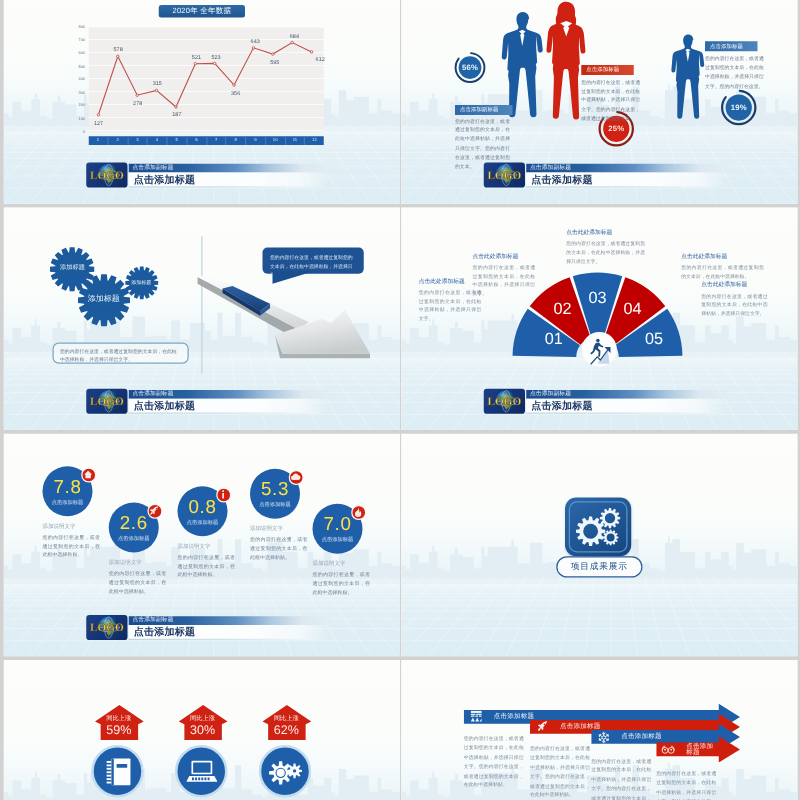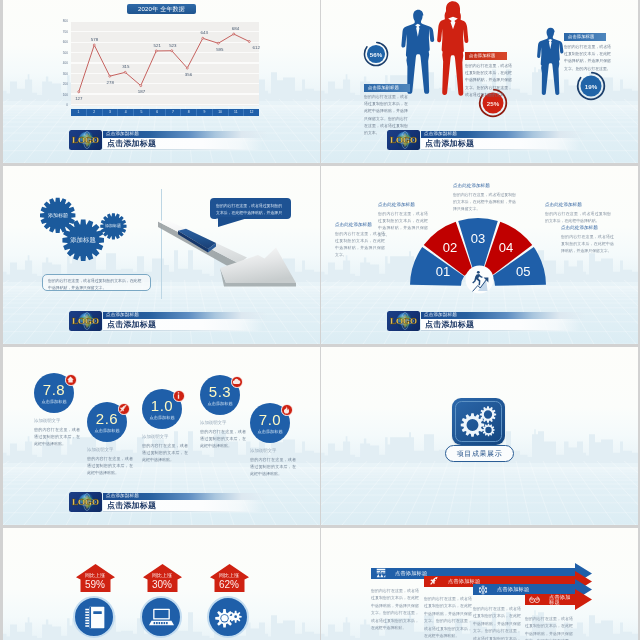--- a/index.html
+++ b/index.html
@@ -71,21 +71,21 @@
   border-left:0;border-right:33px solid transparent;border-top:10px solid #1b4e8e;border-bottom:0;}
 
 .segnum{position:absolute;transform:translate(-50%,-50%);font-size:13px;color:#fdfdfd;line-height:1;
   font-family:"Liberation Sans",sans-serif;}
 .s4lbl{position:absolute;font-size:4.6px;line-height:1;white-space:nowrap;}
 .s4lbl.b{color:#2b5f9e;}
 .s4body{position:absolute;font-size:3.9px;line-height:1.8;color:#7d8b9b;text-align:justify;}
 
 .s5c{position:absolute;border-radius:50%;background:#1f5fa9;display:flex;flex-direction:column;
   align-items:center;justify-content:center;}
-.s5c .v{font-size:15px;color:#fef9c3;line-height:1;font-weight:normal;letter-spacing:.5px;}
+.s5c .v{font-size:15px;color:#fde047;line-height:1;font-weight:normal;letter-spacing:.5px;}
 .s5c .l{font-size:4.2px;color:#cde0f1;line-height:1;margin-top:3px;}
 .s5badge{position:absolute;border-radius:50%;background:#cf2212;border:1.1px solid #fcf6f5;
   display:flex;align-items:center;justify-content:center;}
 .s5cap{position:absolute;}
 .s5cap .t{font-size:4.4px;color:#93a5b6;line-height:1;display:block;margin-bottom:2.5px;}
 .s5cap .b{font-size:4px;line-height:1.8;color:#6e7f92;display:block;text-align:justify;}
 
 .s6box{position:absolute;border-radius:9px;background:linear-gradient(145deg,#2c68ab,#14457f);
   box-shadow:0 1px 2px rgba(0,0,0,.12);}
 .s6box::after{content:"";position:absolute;inset:3px;border:0.8px solid #5f93c4;border-radius:6.5px;}
@@ -563,21 +563,21 @@
     <svg viewBox="0 0 12 12" width="9" height="9">
           <path fill="#fbe9e5" d="M10.6 1.3c-2 0-4 .9-5.4 2.4L4 4.9 2.2 4.6 1.2 5.7l1.9 1-.2 1.4 1.5.2.9 1.7 1.1-1-.3-1.8 1.1-1.2C8.8 4.6 9.6 2.9 10 1.3ZM7.6 3.7a.8.8 0 1 1 1.1 1.1.8.8 0 0 1-1.1-1.1ZM2.3 8.2c-.6.6-.8 2.1-.8 2.1s1.5-.2 2.1-.8c.4-.4.4-.9 0-1.3-.4-.4-.9-.4-1.3 0Z"></path>
         </svg>
   </div>
   <div class="s5cap" style="left:84px;top:101px;width:46px;">
     <span class="t">添加说明文字</span>
     <span class="b">您的内容打在这里，或者通过复制您的文本后，在此框中选择粘贴。</span>
   </div>
 
   <div class="s5c" style="left:139px;top:42px;width:40px;height:40px;">
-    <span class="v">1.0</span>
+    <span class="v">0.8</span>
     <span class="l">点击添加标题</span>
   </div>
   <div class="s5badge" style="left:170px;top:43px;width:9.5px;height:9.5px;">
     <svg viewBox="0 0 12 12" width="9" height="9">
           <path fill="#fbe9e5" d="M5.1 1.6h1.8v1.8H5.1zM5.1 4.5h1.8v5.9H5.1z"></path>
         </svg>
   </div>
   <div class="s5cap" style="left:139px;top:88px;width:46px;">
     <span class="t">添加说明文字</span>
     <span class="b">您的内容打在这里，或者通过复制您的文本后，在此框中选择粘贴。</span>

